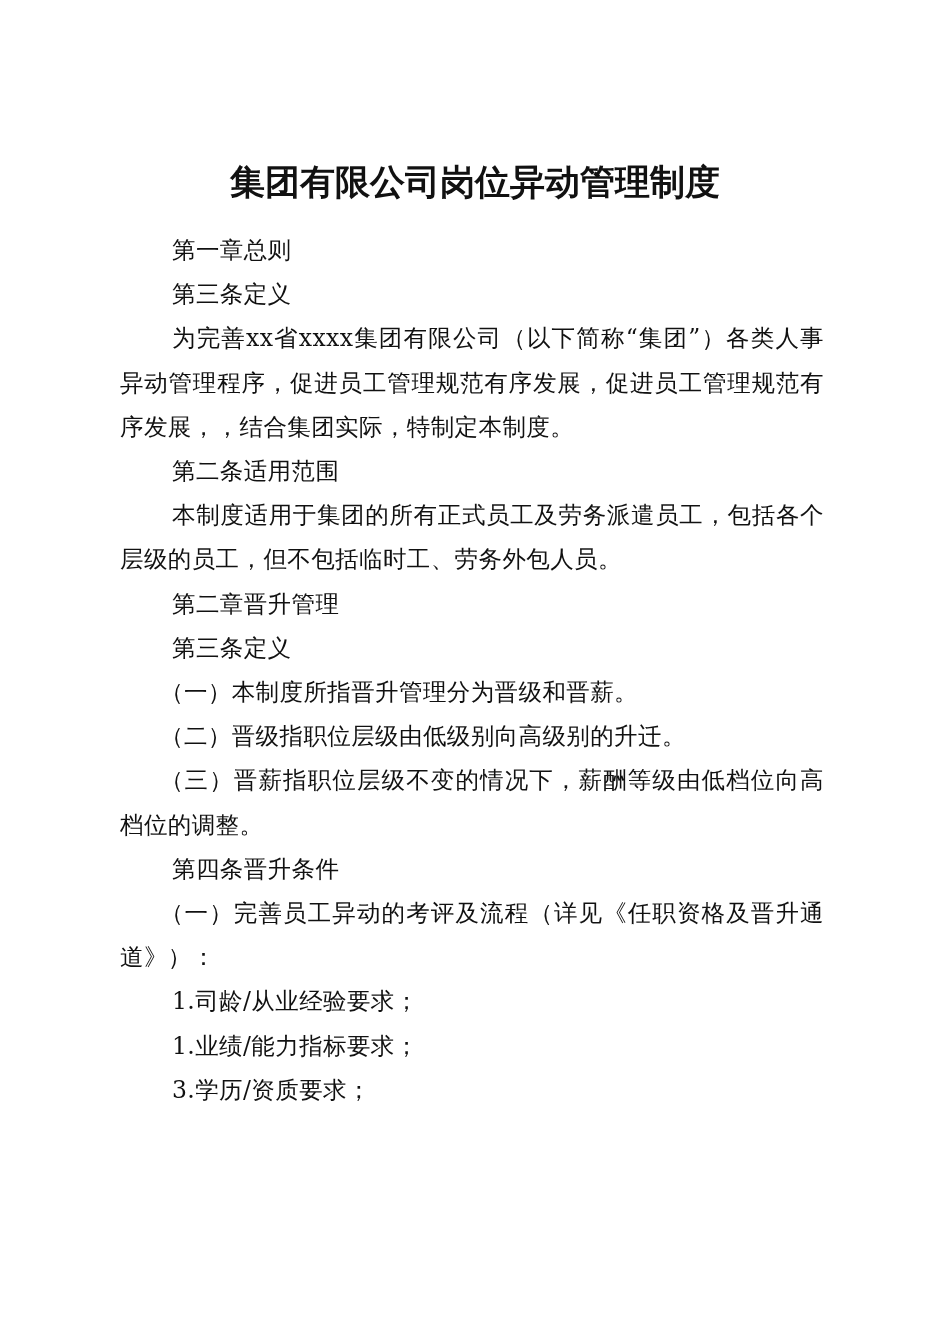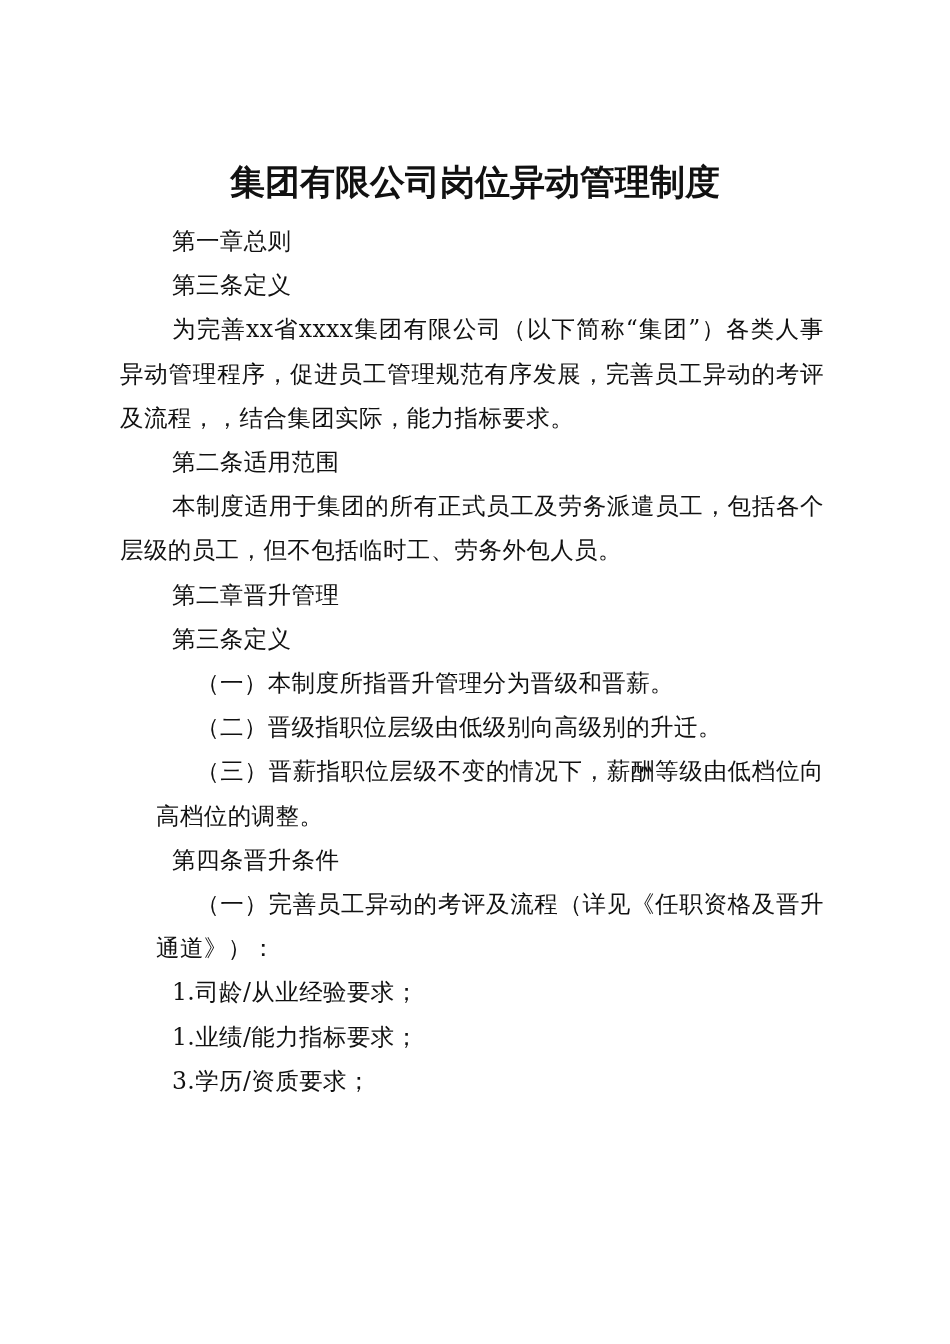--- a/index.html
+++ b/index.html
@@ -2,36 +2,36 @@
 <html><head>
   <meta charset="utf-8">
   <style>
     html, body { margin: 0; padding: 0; background: #ffffff; }
     body { width: 950px; height: 1344px; position: relative; overflow: hidden;
            font-family: "DejaVu Serif", "Liberation Serif", serif; color: #111111; }
     .page { position: absolute; left: 0; top: 0; width: 950px; height: 1344px; background: #fff; }
     .title { position: absolute; left: 0; top: 136px; width: 950px; text-align: center;
              font-size: 35px; font-weight: bold; letter-spacing: 0px; line-height: 46px;
              font-family: "DejaVu Sans", "Liberation Sans", sans-serif; }
-    .body { position: absolute; left: 120px; top: 219px; width: 704px; }
+    .body { position: absolute; left: 120px; top: 228px; width: 704px; }
     .p { font-size: 23.5px; line-height: 44.2px; margin: 0; text-align: justify;
          text-align-last: left; letter-spacing: 0.4px; }
     .indent { text-indent: 52px; }
-    .indent-sub { text-indent: 40px; margin-left: 36px; }
+    .indent-sub { text-indent: 40px; }
   </style>
 </head>
 <body>
 
 <div class="page">
   <h1 class="title">集团有限公司岗位异动管理制度</h1>
 
   <div class="body">
     <p class="p indent">第一章总则</p>
     <p class="p indent">第三条定义</p>
-    <p class="p indent">为完善xx省xxxx集团有限公司（以下简称“集团”）各类人事异动管理程序，促进员工管理规范有序发展，完善员工异动的考评及流程，，结合集团实际，能力指标要求。</p>
+    <p class="p indent">为完善xx省xxxx集团有限公司（以下简称“集团”）各类人事异动管理程序，促进员工管理规范有序发展，促进员工管理规范有序发展，，结合集团实际，特制定本制度。</p>
     <p class="p indent">第二条适用范围</p>
     <p class="p indent">本制度适用于集团的所有正式员工及劳务派遣员工，包括各个层级的员工，但不包括临时工、劳务外包人员。</p>
     <p class="p indent">第二章晋升管理</p>
     <p class="p indent">第三条定义</p>
     <p class="p indent-sub">（一）本制度所指晋升管理分为晋级和晋薪。</p>
     <p class="p indent-sub">（二）晋级指职位层级由低级别向高级别的升迁。</p>
     <p class="p indent-sub">（三）晋薪指职位层级不变的情况下，薪酬等级由低档位向高档位的调整。</p>
     <p class="p indent">第四条晋升条件</p>
     <p class="p indent-sub">（一）完善员工异动的考评及流程（详见《任职资格及晋升通道》）：</p>
     <p class="p indent">1.司龄/从业经验要求；</p>

